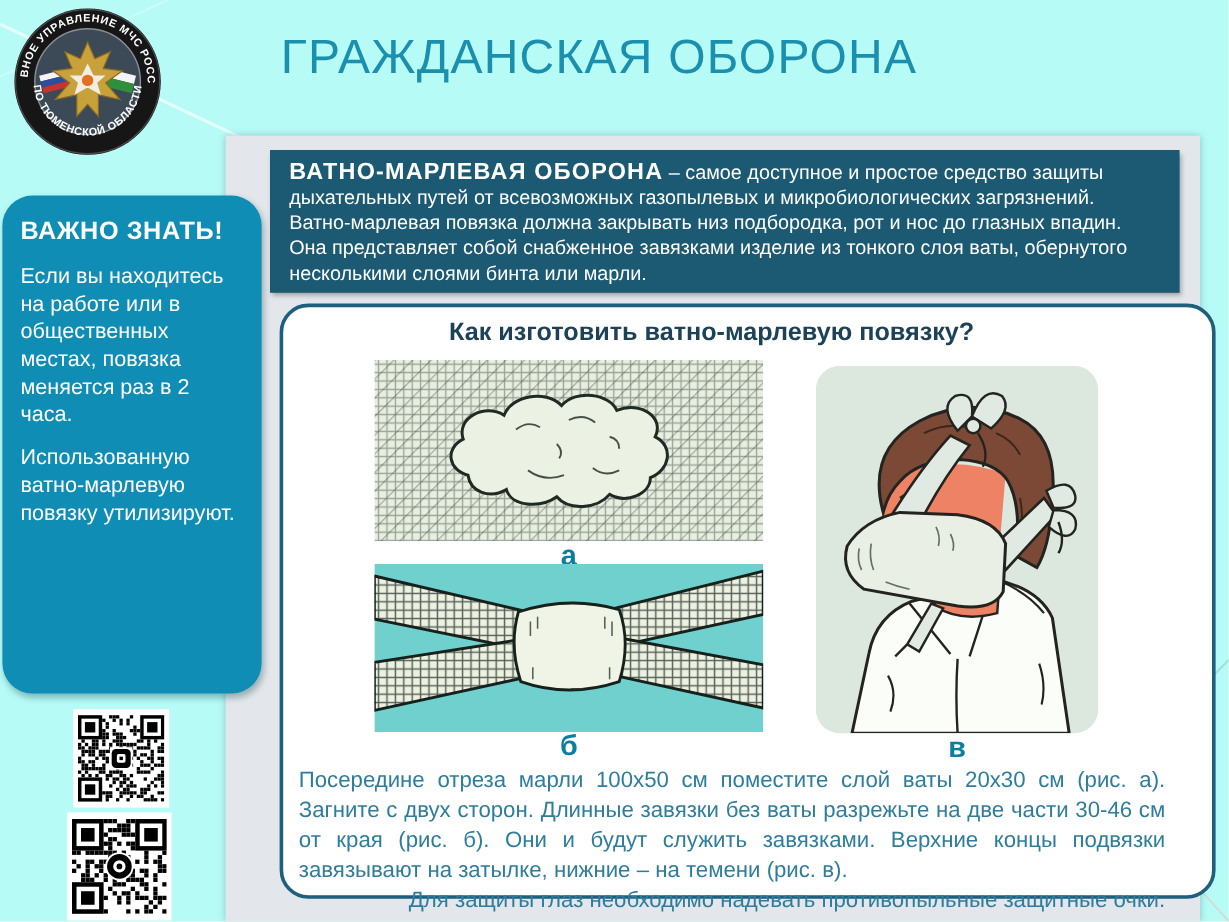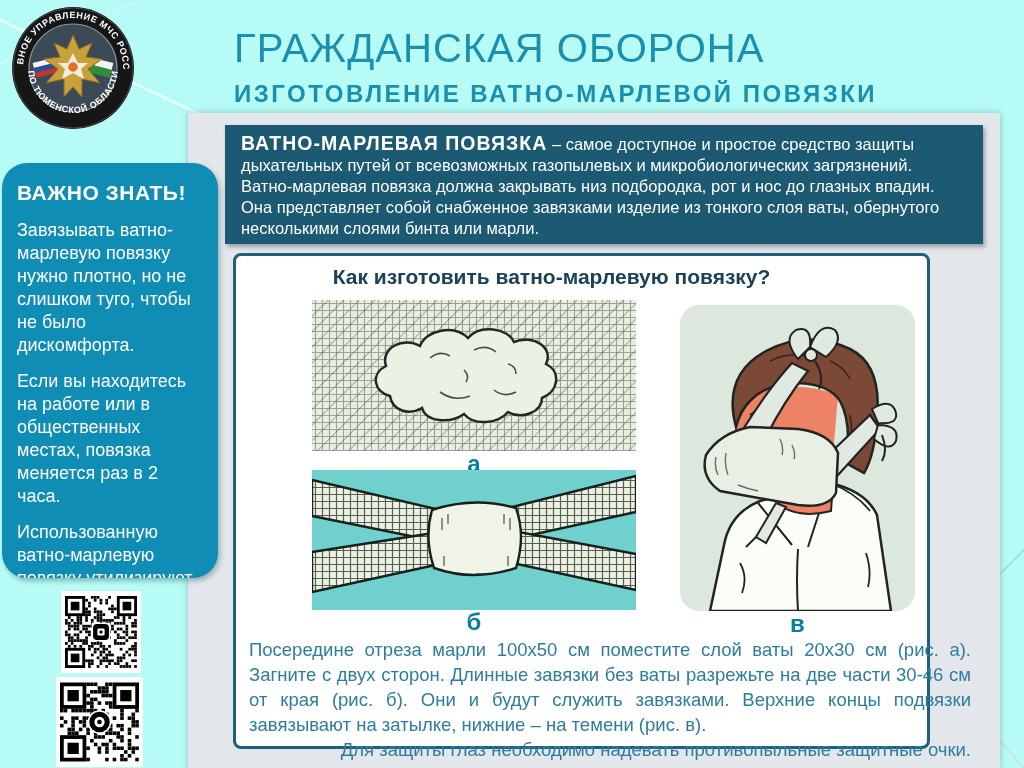--- a/index.html
+++ b/index.html
@@ -42,23 +42,23 @@
   .sidebar{
     position:absolute;left:2px;top:163px;width:216px;height:415px;z-index:5;
     background:var(--sidebar-bg,#0f8db5);border-radius:25px;
     box-shadow:2px 3px 5px rgba(40,90,100,.4);
     padding:18px 15px;box-sizing:border-box;color:#fff;overflow:hidden;
   }
   .sidebar h2{margin:0 0 14px 0;font-size:21px;letter-spacing:.5px;}
   .sidebar p{margin:0 0 13px 0;font-size:18px;line-height:23px;font-weight:400;}
   
   .panel{
-    position:absolute;left:233px;top:253px;width:697px;height:496px;z-index:4;
+    position:absolute;left:233px;top:253px;width:780px;height:496px;z-index:4;
     background:#fff;border:3px solid var(--panel-border,#1d5f7d);
-    border-radius:8px;box-sizing:border-box;
+    border-radius:24px;box-sizing:border-box;
   }
   .panel-heading{
     position:absolute;left:0;right:60px;top:9px;text-align:center;
     font-size:21px;font-weight:700;color:var(--heading-navy,#1d4257);
   }
   .figa{position:absolute;left:76px;top:44px;width:324px;height:151px;}
   .figb{position:absolute;left:76px;top:214px;width:324px;height:140px;}
   .figv{
     position:absolute;left:444px;top:49px;width:235px;height:306px;
     border-radius:20px;overflow:hidden;background:#dce8dd;
@@ -126,31 +126,29 @@
     </g>
 
     <g>
       <path d="M63,30 L57,44 L44,38 L50,52 L34,54 L48,64 L36,78 L54,74 L54,92 L63,82 L72,92 L72,74 L90,78 L78,64 L92,54 L76,52 L82,38 L69,44 Z" fill="#c9a13b" stroke="#8a6b20" stroke-width="1"></path>
       <path d="M63,48 L58,58 L48,58 L55,64 L52,74 L63,68 L74,74 L71,64 L78,58 L68,58 Z" fill="#f2ede2"></path>
       <circle cx="63" cy="62" r="5.5" fill="#e2701e" stroke="#f2ede2" stroke-width="1.5"></circle>
     </g>
   </svg>
 
   <div class="title">ГРАЖДАНСКАЯ ОБОРОНА</div>
-  <div class="subtitle">ИЗГОТОВЛЕНИЕ ВАТНО-МАРЛЕВОЙ ПОВЯЗКИ</div>
 
   <div class="intro-box">
-    <p><span class="intro-lead-bold">ВАТНО-МАРЛЕВАЯ ПОВЯЗКА</span><span> – самое доступное и простое средство  защиты дыхательных путей от всевозможных газопылевых и микробиологических загрязнений.</span></p>
+    <p><span class="intro-lead-bold">ВАТНО-МАРЛЕВАЯ ОБОРОНА</span><span> – самое доступное и простое средство  защиты дыхательных путей от всевозможных газопылевых и микробиологических загрязнений.</span></p>
     <p>Ватно-марлевая повязка должна закрывать низ подбородка, рот и нос до глазных впадин.</p>
     <p>Она представляет собой снабженное завязками изделие из тонкого слоя ваты, обернутого несколькими слоями бинта или марли.</p>
   </div>
 
   <div class="sidebar">
     <h2>ВАЖНО ЗНАТЬ!</h2>
-    <p>Завязывать ватно-марлевую повязку нужно плотно, но не слишком туго, чтобы не было дискомфорта.</p>
     <p>Если вы находитесь на работе или в общественных местах, повязка меняется раз в 2 часа.</p>
     <p>Использованную ватно-марлевую повязку утилизируют.</p>
   </div>
 
   <div class="panel">
     <div class="panel-heading">Как изготовить ватно-марлевую повязку?</div>
 
     <svg class="figa" viewBox="0 0 324 151" preserveAspectRatio="none">
       <defs>
         <pattern id="pa-diag" width="11" height="11" patternUnits="userSpaceOnUse" patternTransform="rotate(45)">

